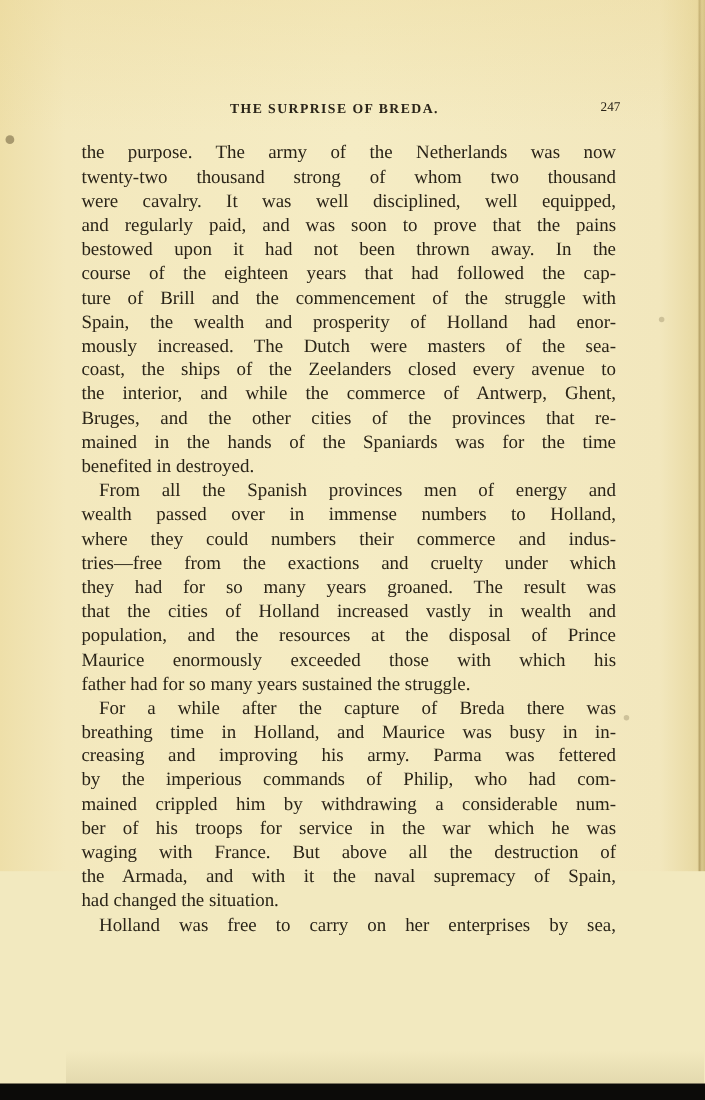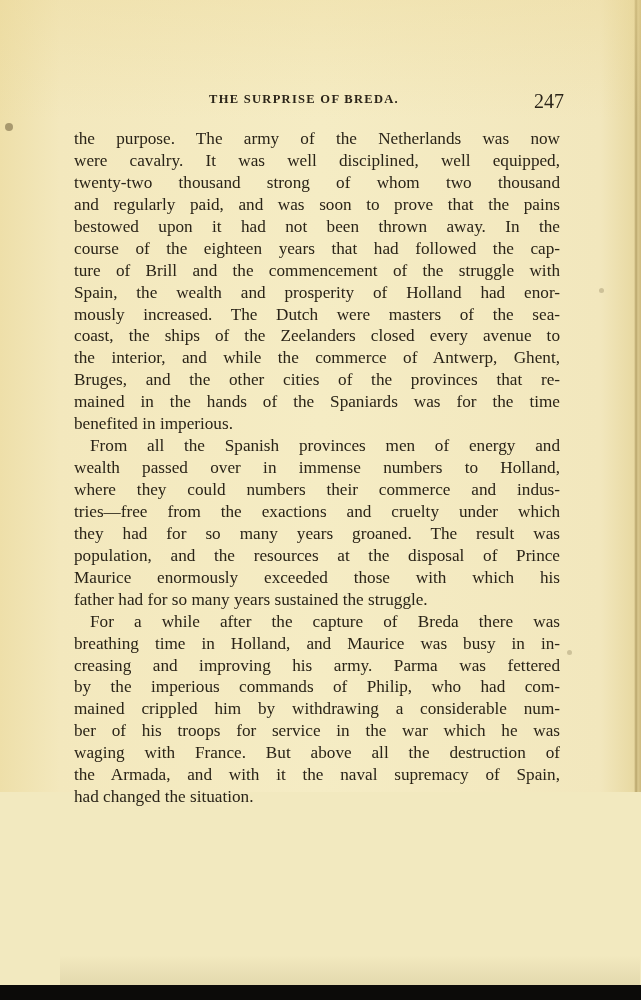--- a/index.html
+++ b/index.html
@@ -27,21 +27,21 @@
     background: linear-gradient(180deg, rgba(0,0,0,0) 0%, rgba(120,100,50,0.12) 100%);
   }
   .running-head {
     position: absolute; top: 92px; left: 209px; width: 355px; height: 20px;
   }
   .running-title {
     position: absolute; left: 0; top: 0;
     font-size: 12.5px; letter-spacing: 1.3px; font-weight: bold; color: #2b2519;
   }
   .page-number {
-    position: absolute; right: 0; top: -2px; font-size: 20px; color: #2b2519;
+    position: absolute; right: 0; top: -2px; font-size: 12px; color: #2b2519;
   }
   .body-text {
     position: absolute; left: 74px; top: 128px; width: 486px;
     font-size: 17.2px; line-height: 21.95px; text-align: justify;
   }
   .line { display: block; white-space: nowrap; text-align-last: justify; text-align: justify; height: 21.95px; }
   .line.last { text-align-last: left; }
   .line.indent { padding-left: 16px; }
   .speck { position: absolute; border-radius: 50%; background: rgba(110,95,60,0.55); }
 </style>
@@ -53,47 +53,49 @@
   <div class="speck" style="left:599px;top:288px;width:5px;height:5px;opacity:0.5;"></div>
   <div class="speck" style="left:567px;top:650px;width:5px;height:5px;opacity:0.5;"></div>
 
   <div class="running-head">
     <span class="running-title">THE SURPRISE OF BREDA.</span>
     <span class="page-number">247</span>
   </div>
 
   <div class="body-text" id="body-text">
       <span class="line">the purpose.  The army of the Netherlands was now</span>
+      <span class="line">twenty-two thousand strong of whom two thousand</span>
       <span class="line">were cavalry.  It was well disciplined, well equipped,</span>
-      <span class="line">twenty-two thousand strong of whom two thousand</span>
       <span class="line">and regularly paid, and was soon to prove that the pains</span>
       <span class="line">bestowed upon it had not been thrown away.  In the</span>
       <span class="line">course of the eighteen years that had followed the cap-</span>
       <span class="line">ture of Brill and the commencement of the struggle with</span>
       <span class="line">Spain, the wealth and prosperity of Holland had enor-</span>
       <span class="line">mously increased.  The Dutch were masters of the sea-</span>
       <span class="line">coast, the ships of the Zeelanders closed every avenue to</span>
       <span class="line">the interior, and while the commerce of Antwerp, Ghent,</span>
       <span class="line">Bruges, and the other cities of the provinces that re-</span>
       <span class="line">mained in the hands of the Spaniards was for the time</span>
-      <span class="line last">benefited in imperious.</span>
+      <span class="line last">benefited in destroyed.</span>
       <span class="line indent">From all the Spanish provinces men of energy and</span>
       <span class="line">wealth passed over in immense numbers to Holland,</span>
       <span class="line">where they could numbers their commerce and indus-</span>
       <span class="line">tries—free from the exactions and cruelty under which</span>
       <span class="line">they had for so many years groaned.  The result was</span>
+      <span class="line">that the cities of Holland increased vastly in wealth and</span>
       <span class="line">population, and the resources at the disposal of Prince</span>
       <span class="line">Maurice enormously exceeded those with which his</span>
       <span class="line last">father had for so many years sustained the struggle.</span>
       <span class="line indent">For a while after the capture of Breda there was</span>
       <span class="line">breathing time in Holland, and Maurice was busy in in-</span>
       <span class="line">creasing and improving his army.  Parma was fettered</span>
       <span class="line">by the imperious commands of Philip, who had com-</span>
       <span class="line">mained crippled him by withdrawing a considerable num-</span>
       <span class="line">ber of his troops for service in the war which he was</span>
       <span class="line">waging with France.  But above all the destruction of</span>
       <span class="line">the Armada, and with it the naval supremacy of Spain,</span>
       <span class="line last">had changed the situation.</span>
+      <span class="line indent">Holland was free to carry on her enterprises by sea,</span>
     </div>
 
   <div class="bottom-shadow"></div>
   <div class="bottom-bar"></div>
 </div>
 
 </body></html>

